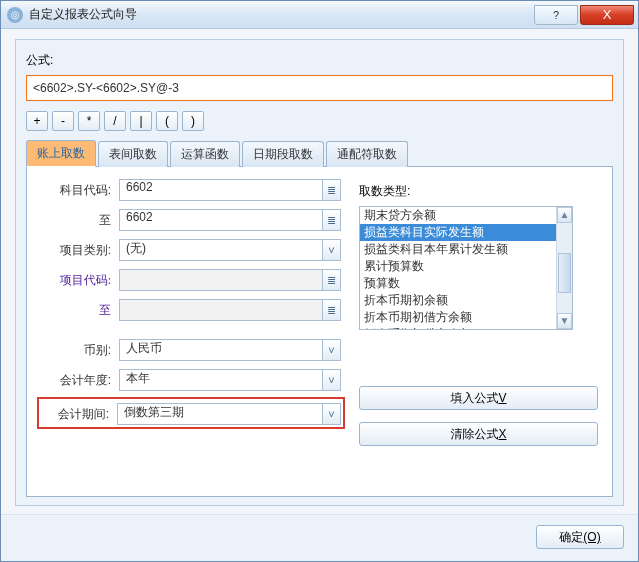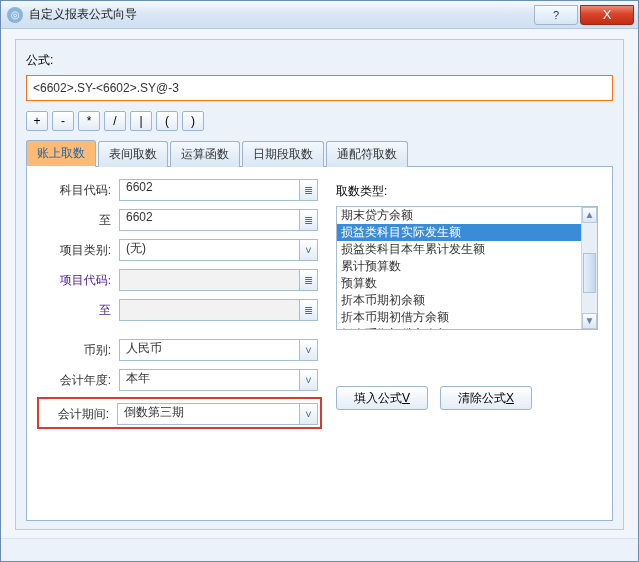--- a/index.html
+++ b/index.html
@@ -168,21 +168,21 @@
 .hl-row {
   border: 2px solid #d93b2f;
   padding: 4px 2px 2px 0;
   margin-top: -2px;
   margin-left: -4px;
   margin-right: -4px;
 }
 .right-col { flex: 1; }
 .listbox {
   border: 1px solid #a7bdd4;
-  width: 262px;
+  width: 214px;
   height: 124px;
   overflow: hidden;
   position: relative;
   background: #fff;
 }
 .listbox .items { }
 .listbox .item {
   padding: 1px 4px;
   font-size: 12px;
   line-height: 15px;
@@ -217,20 +217,21 @@
   position: absolute;
   left: 1px; right: 1px;
   top: 30px; height: 40px;
   background: linear-gradient(to right, #e6eefb, #c6d8ec);
   border: 1px solid #adc2da;
 }
 .btn-row {
   margin-top: 56px;
   display: flex;
   gap: 12px;
+  flex-direction: column;
 }
 .pbtn {
   min-width: 92px;
   height: 24px;
   border: 1px solid #9bb5d1;
   background: linear-gradient(to bottom, #ffffff, #e3ecf6);
   border-radius: 3px;
   text-align: center;
   line-height: 22px;
   font-size: 12px;
@@ -376,15 +377,18 @@
               <span>清除公式</span><span class="u">X</span>
             </div>
           </div>
         </div>
       </div>
 
     </div>
   </div>
 
   <div class="footer">
+    <div class="pbtn">
+      <span>确定</span><span class="u">(O)</span>
+    </div>
   </div>
 
 </div>
 
 </body></html>

